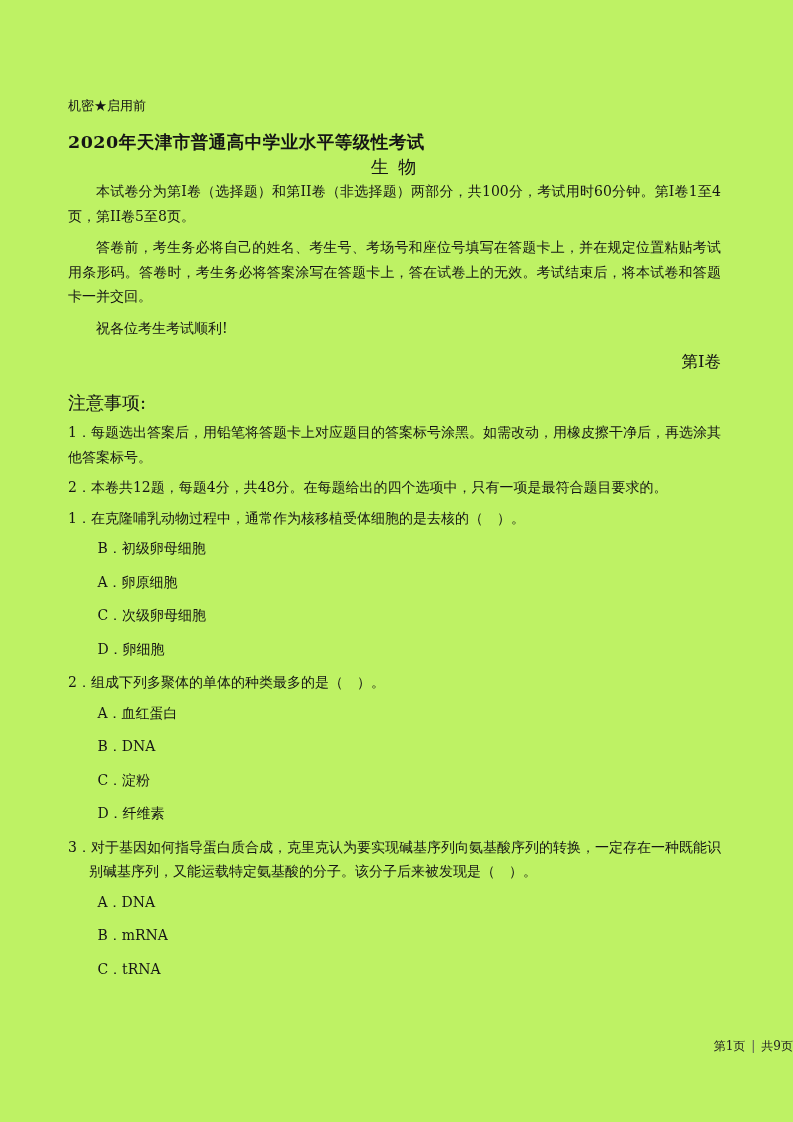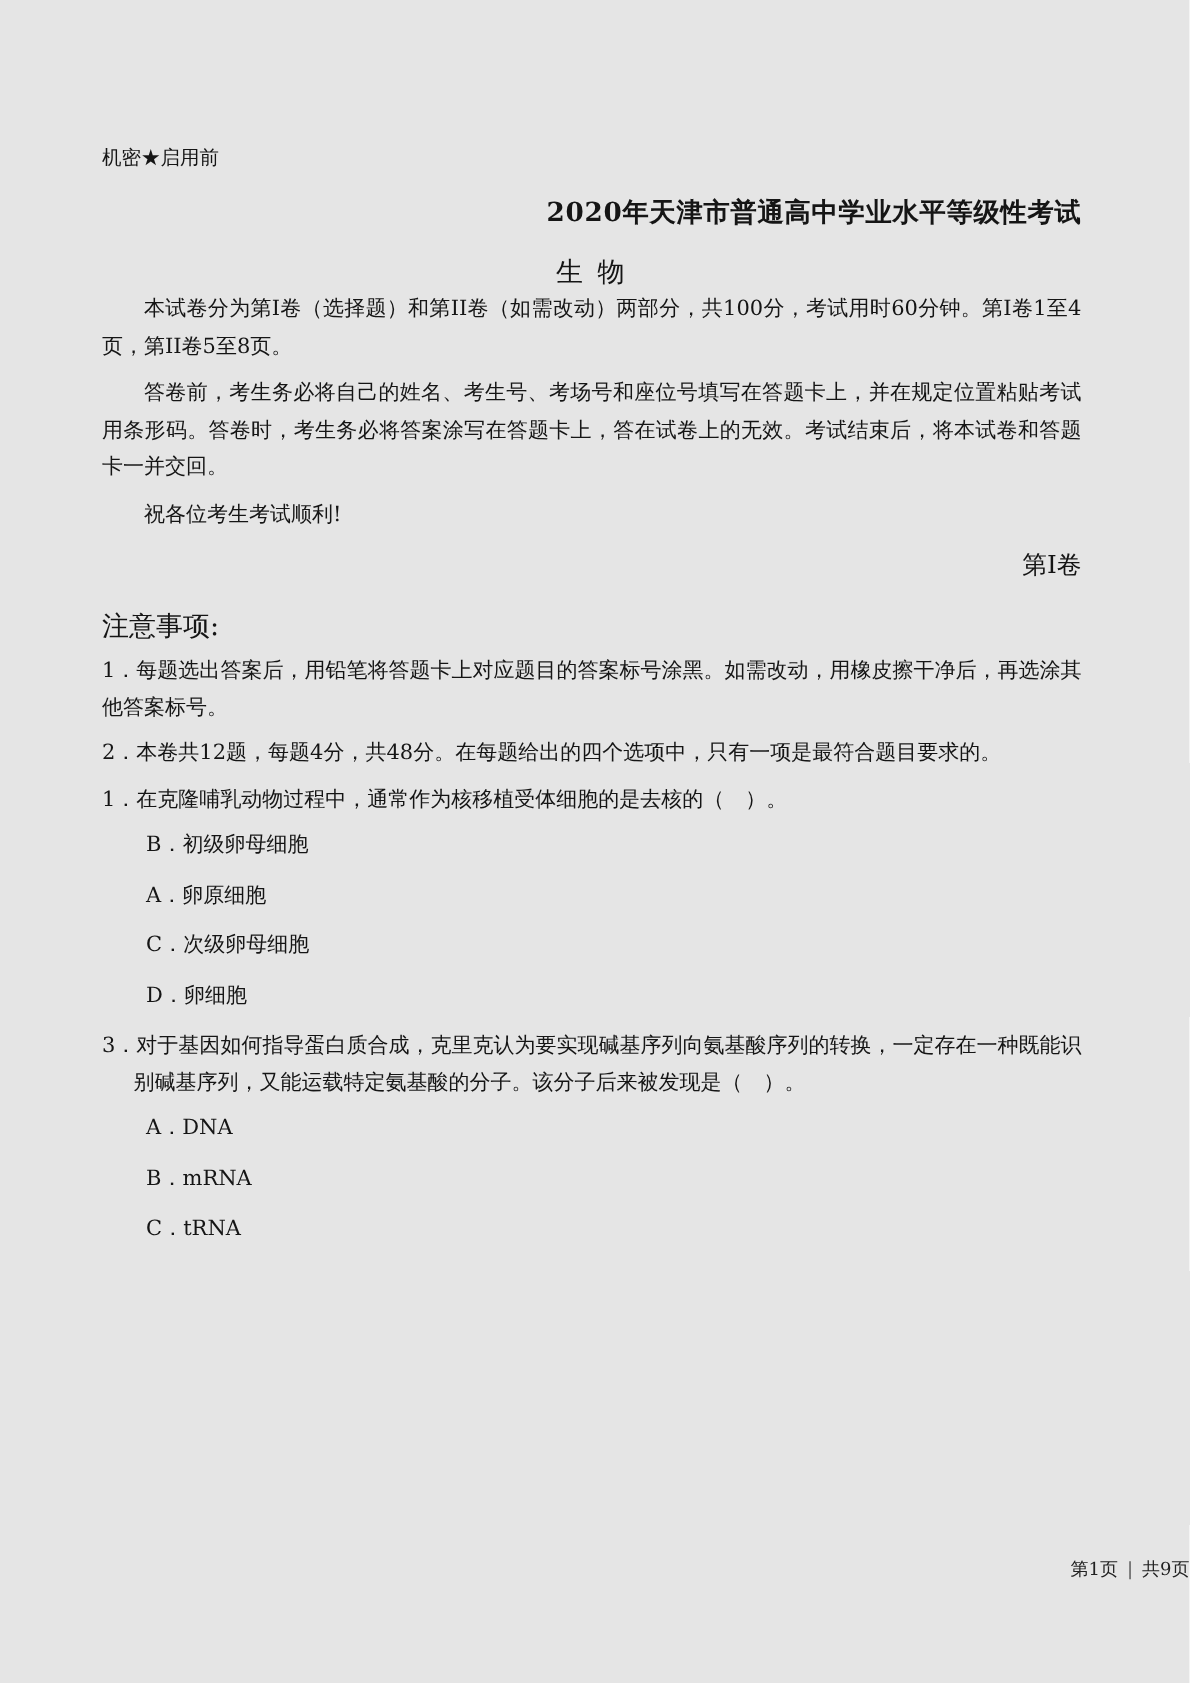--- a/index.html
+++ b/index.html
@@ -10,33 +10,32 @@
     font-family: "DejaVu Serif", "Liberation Serif", serif;
     color: #151515;
     position: relative;
     overflow: hidden;
   }
   .page {
     position: relative;
     width: 793px;
     height: 1122px;
     padding: 96px 72px 0 68px;
-    background: #e5e5e5;
+    background: #bef264;
   }
   .classification {
     font-size: 13px;
     line-height: 1.5;
     margin-bottom: 14px;
   }
   .title {
-    text-align: right;
+    text-align: left;
     font-size: 17.5px;
     font-weight: bold;
     line-height: 1.4;
-    margin-bottom: 15px;
     letter-spacing: 0.5px;
   }
   .subject {
     text-align: center;
     font-size: 18px;
     font-weight: normal;
     line-height: 1.4;
     letter-spacing: 2px;
   }
   p.intro {
@@ -94,38 +93,45 @@
 <body>
 
 <div class="page">
 
   <div class="classification">机密★启用前</div>
 
   <h1 class="title">2020年天津市普通高中学业水平等级性考试</h1>
 
   <h2 class="subject">生 物</h2>
 
-  <p class="intro">本试卷分为第I卷（选择题）和第II卷（如需改动）两部分，共100分，考试用时60分钟。第I卷1至4页，第II卷5至8页。</p>
+  <p class="intro">本试卷分为第I卷（选择题）和第II卷（非选择题）两部分，共100分，考试用时60分钟。第I卷1至4页，第II卷5至8页。</p>
   <p class="intro">答卷前，考生务必将自己的姓名、考生号、考场号和座位号填写在答题卡上，并在规定位置粘贴考试用条形码。答卷时，考生务必将答案涂写在答题卡上，答在试卷上的无效。考试结束后，将本试卷和答题卡一并交回。</p>
   <p class="intro wish">祝各位考生考试顺利!</p>
 
   <div class="section-title">第I卷</div>
 
   <p class="notes-heading">注意事项:</p>
   <p class="note">1．每题选出答案后，用铅笔将答题卡上对应题目的答案标号涂黑。如需改动，用橡皮擦干净后，再选涂其他答案标号。</p>
   <p class="note">2．本卷共12题，每题4分，共48分。在每题给出的四个选项中，只有一项是最符合题目要求的。</p>
 
   <div class="question">
     <p class="stem">1．在克隆哺乳动物过程中，通常作为核移植受体细胞的是去核的（　）。</p>
     <p class="option">B．初级卵母细胞</p>
     <p class="option">A．卵原细胞</p>
     <p class="option">C．次级卵母细胞</p>
     <p class="option">D．卵细胞</p>
   </div>
 
+  <div class="question">
+    <p class="stem">2．组成下列多聚体的单体的种类最多的是（　）。</p>
+    <p class="option">A．血红蛋白</p>
+    <p class="option">B．DNA</p>
+    <p class="option">C．淀粉</p>
+    <p class="option">D．纤维素</p>
+  </div>
 
   <div class="question">
     <p class="stem">3．对于基因如何指导蛋白质合成，克里克认为要实现碱基序列向氨基酸序列的转换，一定存在一种既能识别碱基序列，又能运载特定氨基酸的分子。该分子后来被发现是（　）。</p>
     <p class="option">A．DNA</p>
     <p class="option">B．mRNA</p>
     <p class="option">C．tRNA</p>
   </div>
 
   <div class="footer">
     <span>第1页</span><span class="sep">|</span><span>共9页</span>

